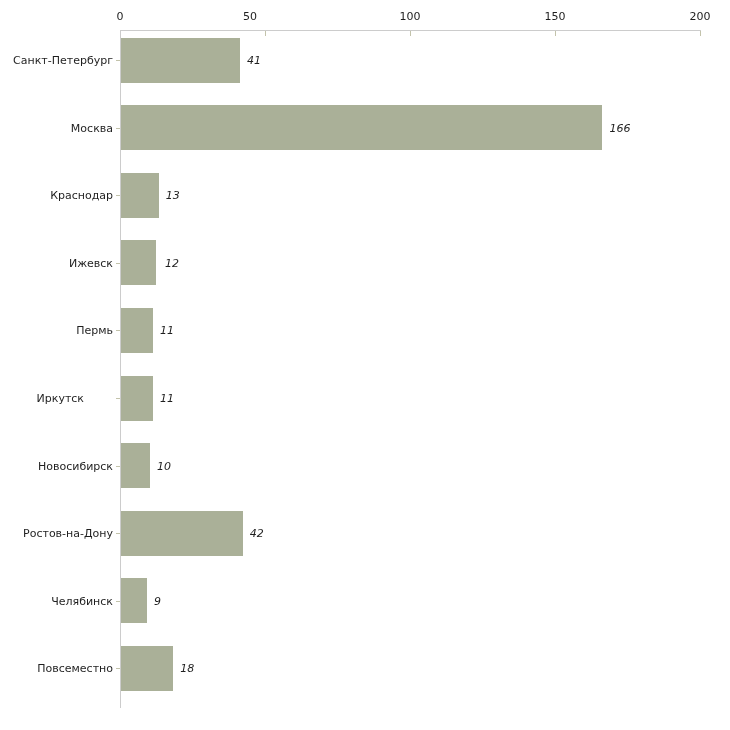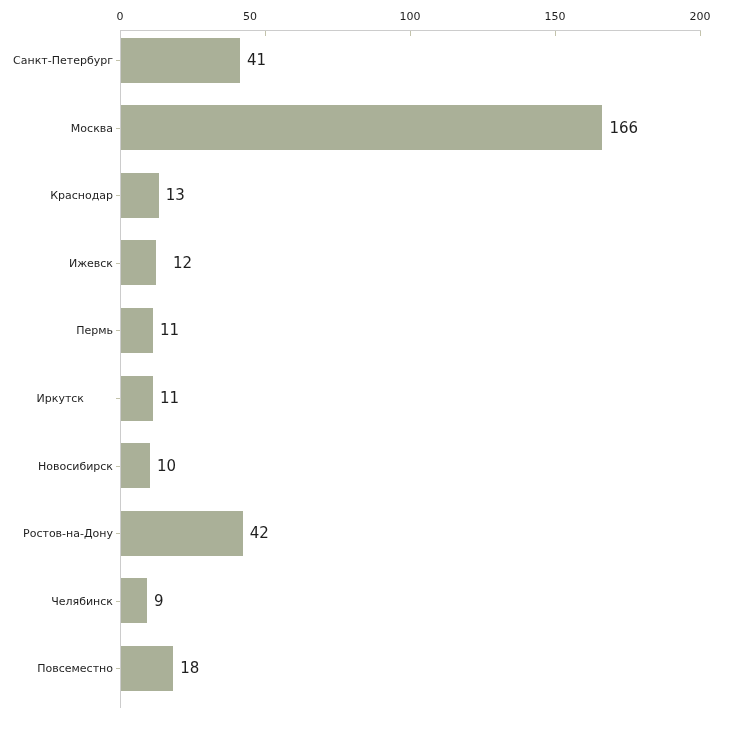--- a/index.html
+++ b/index.html
@@ -44,23 +44,24 @@
   }
   .cat-label {
     position: absolute;
     font-size: 11px;
     text-align: right;
     white-space: nowrap;
     transform: translateY(-50%);
   }
   .val-label {
     position: absolute;
-    font-size: 15px;
+    font-size: 11px;
     white-space: nowrap;
     transform: translateY(-50%);
+    font-style: italic;
   }
 </style>
 </head>
 <body>
 
 <div class="canvas">
   <div id="xaxis">
       <div class="x-axis-line" style="left: 120px; top: 30px; width: 581px; background: rgb(204, 204, 204);"></div>
       <div class="x-tick" style="left: 120px; top: 31px; background: rgb(195, 195, 171);"></div>
       <div class="x-tick-label" style="left: 120px; top: 10px; color: rgb(31, 31, 31);">0</div>
@@ -92,21 +93,21 @@
       <div>
         <div class="cat-tick" style="left: 116px; top: 195.2px; background: rgb(195, 195, 171);"></div>
         <div class="cat-label" style="right: 617px; top: 195.2px; color: rgb(31, 31, 31);">Краснодар</div>
         <div class="bar" style="left: 121px; top: 172.7px; width: 37.7px; height: 45px; background: rgb(170, 176, 152);"></div>
         <div class="val-label" style="left: 165.7px; top: 195.2px; color: rgb(31, 31, 31);">13</div>
       </div>
       <div>
         <div class="cat-tick" style="left: 116px; top: 262.8px; background: rgb(195, 195, 171);"></div>
         <div class="cat-label" style="right: 617px; top: 262.8px; color: rgb(31, 31, 31);">Ижевск</div>
         <div class="bar" style="left: 121px; top: 240.3px; width: 34.8px; height: 45px; background: rgb(170, 176, 152);"></div>
-        <div class="val-label" style="left: 173px; top: 262.8px; color: rgb(31, 31, 31);">12</div>
+        <div class="val-label" style="left: 165px; top: 262.8px; color: rgb(31, 31, 31);">12</div>
       </div>
       <div>
         <div class="cat-tick" style="left: 116px; top: 330.4px; background: rgb(195, 195, 171);"></div>
         <div class="cat-label" style="right: 617px; top: 330.4px; color: rgb(31, 31, 31);">Пермь</div>
         <div class="bar" style="left: 121px; top: 307.9px; width: 31.9px; height: 45px; background: rgb(170, 176, 152);"></div>
         <div class="val-label" style="left: 159.9px; top: 330.4px; color: rgb(31, 31, 31);">11</div>
       </div>
       <div>
         <div class="cat-tick" style="left: 116px; top: 398px; background: rgb(195, 195, 171);"></div>
         <div class="cat-label" style="right: 646px; top: 398px; color: rgb(31, 31, 31);">Иркутск</div>

